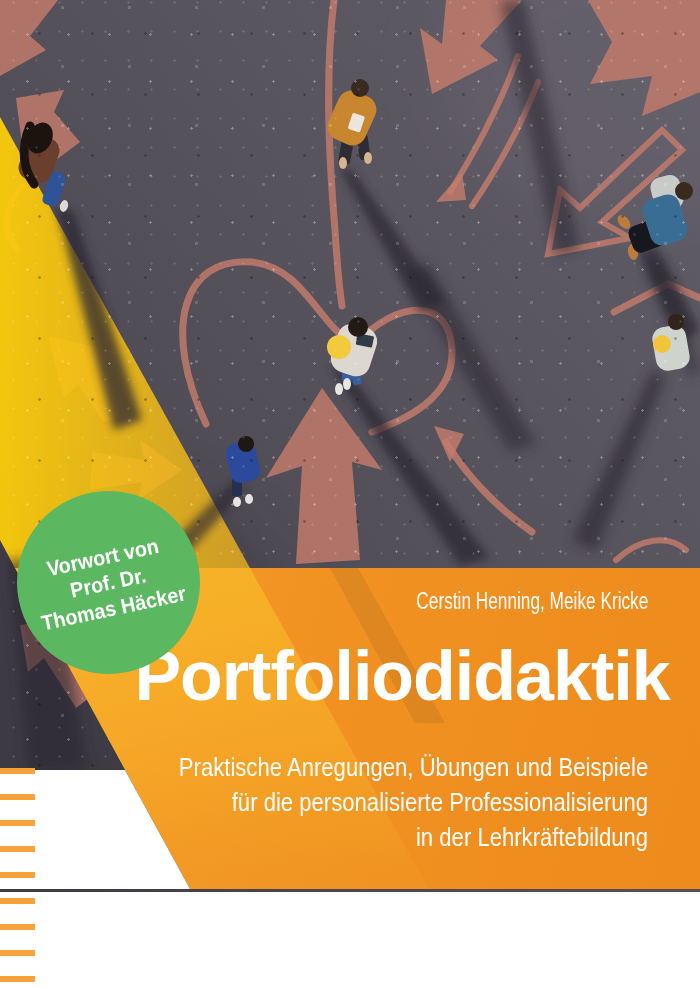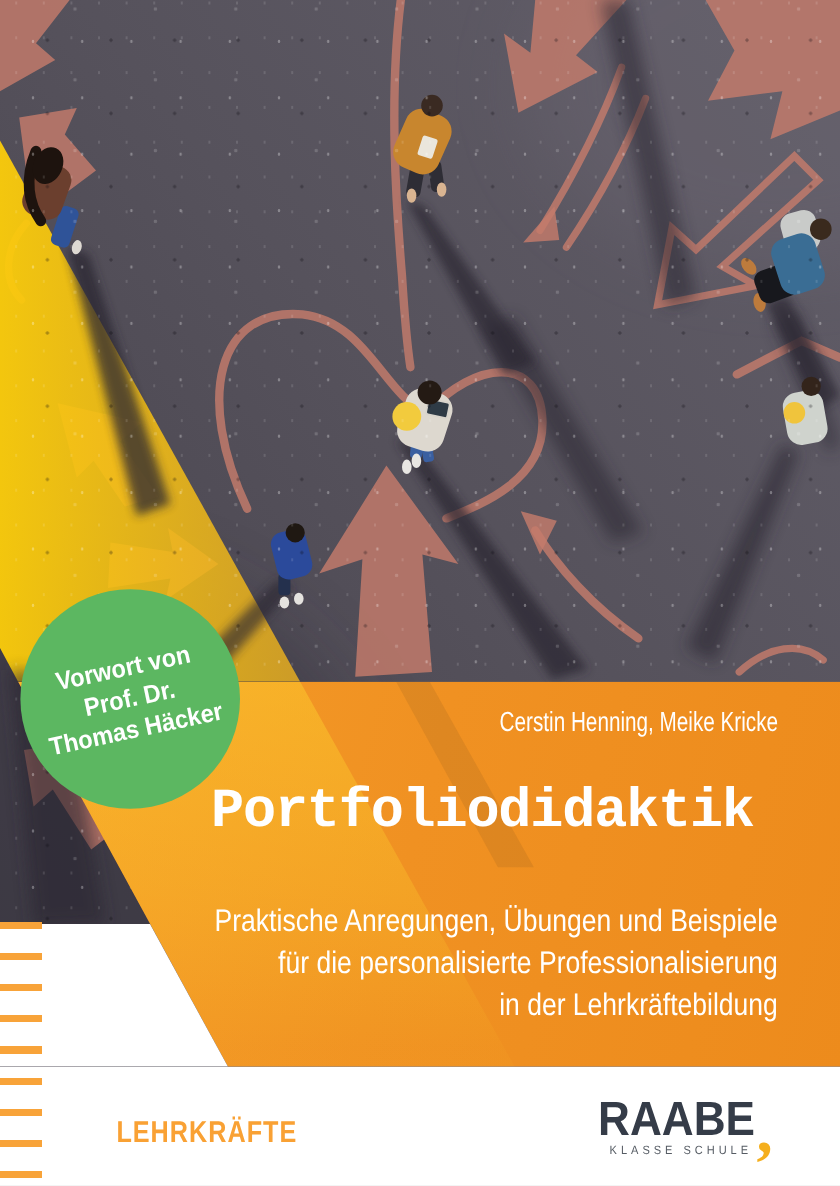--- a/index.html
+++ b/index.html
@@ -24,21 +24,21 @@
          background:linear-gradient(105deg,#f59d28 0%,#f09122 48%,#ed8b1c 100%);}
   .band-b{position:absolute;left:0;top:0;width:100%;height:100%;
           clip-path:polygon(15px 0,250px 0,429px 321px,190px 321px);
           background:linear-gradient(to bottom,rgba(253,205,45,.50) 0%,rgba(253,205,45,.30) 50%,rgba(253,205,45,.06) 88%);}
   .ghost-streak{position:absolute;left:0;top:0;width:100%;height:100%;
           clip-path:polygon(330px 0,358px 0,445px 155px,415px 155px);
           background:rgba(70,45,25,.10);}
   .authors{position:absolute;top:20px;right:52px;color:#fff;font-size:23px;
            transform:scaleX(.75);transform-origin:100% 0;white-space:nowrap;}
   .title{position:absolute;top:72px;left:0;right:0;padding-left:104px;text-align:center;
-         font-family:Liberation Mono, monospace;font-weight:700;font-size:46px;line-height:72px;
+         font-family:Liberation Sans, sans-serif;font-weight:700;font-size:70px;line-height:72px;
          color:#fff;letter-spacing:-1px;white-space:nowrap;}
   .subtitle{position:absolute;top:182px;right:52px;text-align:right;color:#fff;
             font-size:26px;line-height:35px;transform:scaleX(.85);transform-origin:100% 0;}
   .subtitle div{white-space:nowrap;}
 
   
   .white-corner{position:absolute;left:0;top:770px;width:190px;height:119px;background:#fff;z-index:4;
                 clip-path:polygon(0 0,125px 0,190px 119px,0 119px);}
   .footer{position:absolute;left:0;top:889px;width:700px;height:99px;background:#fff;z-index:5;}
   .series{position:absolute;left:97px;top:41px;color:#f9a134;font-weight:700;font-size:25px;
@@ -196,30 +196,20 @@
     <div class="title">Portfoliodidaktik</div>
     <div class="subtitle">
       <div>Praktische Anregungen, Übungen und Beispiele</div>
       <div>für die personalisierte Professionalisierung</div>
       <div>in der Lehrkräftebildung</div>
     </div>
   </div>
 
   <div class="white-corner"></div>
 
-  <div class="footer">
-    <div class="series">LEHRKRÄFTE</div>
-    <div class="logo">
-      <div class="logo-row">
-        <span class="logo-raabe">RAABE</span>
-        <span class="logo-comma">,</span>
-      </div>
-      <div class="logo-tagline">KLASSE SCHULE</div>
-    </div>
-  </div>
 
   <div class="stripes"></div>
 
   <div class="badge">
     <div class="badge-text">
       <div>Vorwort von</div>
       <div>Prof. Dr.</div>
       <div>Thomas Häcker</div>
     </div>
   </div>

